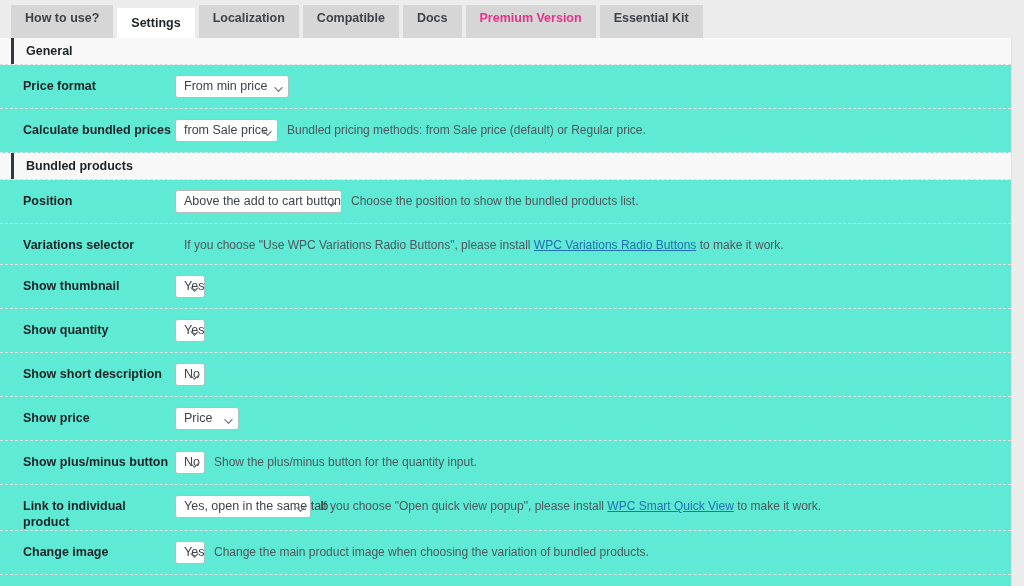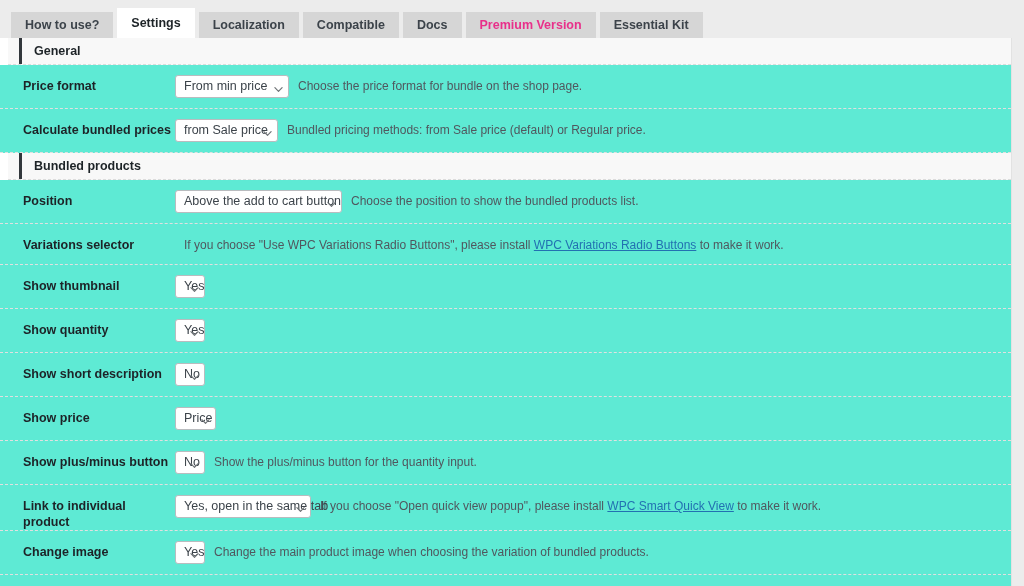--- a/index.html
+++ b/index.html
@@ -19,21 +19,21 @@
   
   .tab-bar {
     height: 38px;
     background: #ececec;
     display: flex;
     align-items: flex-end;
     padding-left: 11px;
     box-sizing: border-box;
   }
   .tab {
-    height: 26px;
+    height: 33px;
     line-height: 26px;
     padding: 0 14px;
     margin-right: 4px;
     background: #d6d6d6;
     color: #3c434a;
     font-size: 12.5px;
     font-weight: bold;
     white-space: nowrap;
     cursor: pointer;
     border-radius: 0;
@@ -61,21 +61,20 @@
     position: relative;
     background: #f8f8f8;
     height: 27px;
     line-height: 27px;
     padding-left: 26px;
     font-weight: bold;
     font-size: 12.5px;
     color: #1d2327;
     border-bottom: 1px dashed #dcdcdc;
     box-sizing: border-box;
-    margin-left: 8px;
   }
   .section-head::before {
     content: "";
     position: absolute;
     left: 11px;
     top: 0;
     bottom: 0;
     width: 3px;
     background: #32373c;
   }
@@ -130,21 +129,21 @@
     position: absolute;
     right: 7px;
     top: 50%;
     margin-top: -2px;
     width: 7px;
     height: 7px;
   }
   .sel .caret svg { display: block; }
 
   .sel.w-sm  { width: 24px;  padding-right: 20px; }
-  .sel.w-md  { width: 41px;  padding-right: 20px; }
+  .sel.w-md  { width: 64px;  padding-right: 20px; }
   .sel.w-lg  { width: 114px; }
   .sel.w-xl  { width: 103px; }
   .sel.w-pos { width: 167px; }
   .sel.w-var { width: 165px; }
   .sel.w-link{ width: 136px; }
 
   .desc {
     font-size: 12px;
     color: #50575e;
     line-height: 17px;
@@ -175,21 +174,20 @@
   <div>
       <div class="section-head"><span>General</span></div>
       <div class="row">
         <div class="row-label">Price format</div>
         <div class="row-field">
           <div class="sel w-lg"><span>From min price</span><span class="caret">
               <svg viewBox="0 0 10 10" width="9" height="9">
                 <path d="M1 3 L5 7 L9 3" fill="none" stroke="#6d7275" stroke-width="1.3" stroke-linecap="round" stroke-linejoin="round"></path>
               </svg>
             </span></div>
-          <div class="desc">Choose the price format for bundle on the shop page.</div>
         </div>
       </div>
       <div class="row">
         <div class="row-label">Calculate bundled prices</div>
         <div class="row-field">
           <div class="sel w-xl"><span>from Sale price</span><span class="caret">
               <svg viewBox="0 0 10 10" width="9" height="9">
                 <path d="M1 3 L5 7 L9 3" fill="none" stroke="#6d7275" stroke-width="1.3" stroke-linecap="round" stroke-linejoin="round"></path>
               </svg>
             </span></div>

